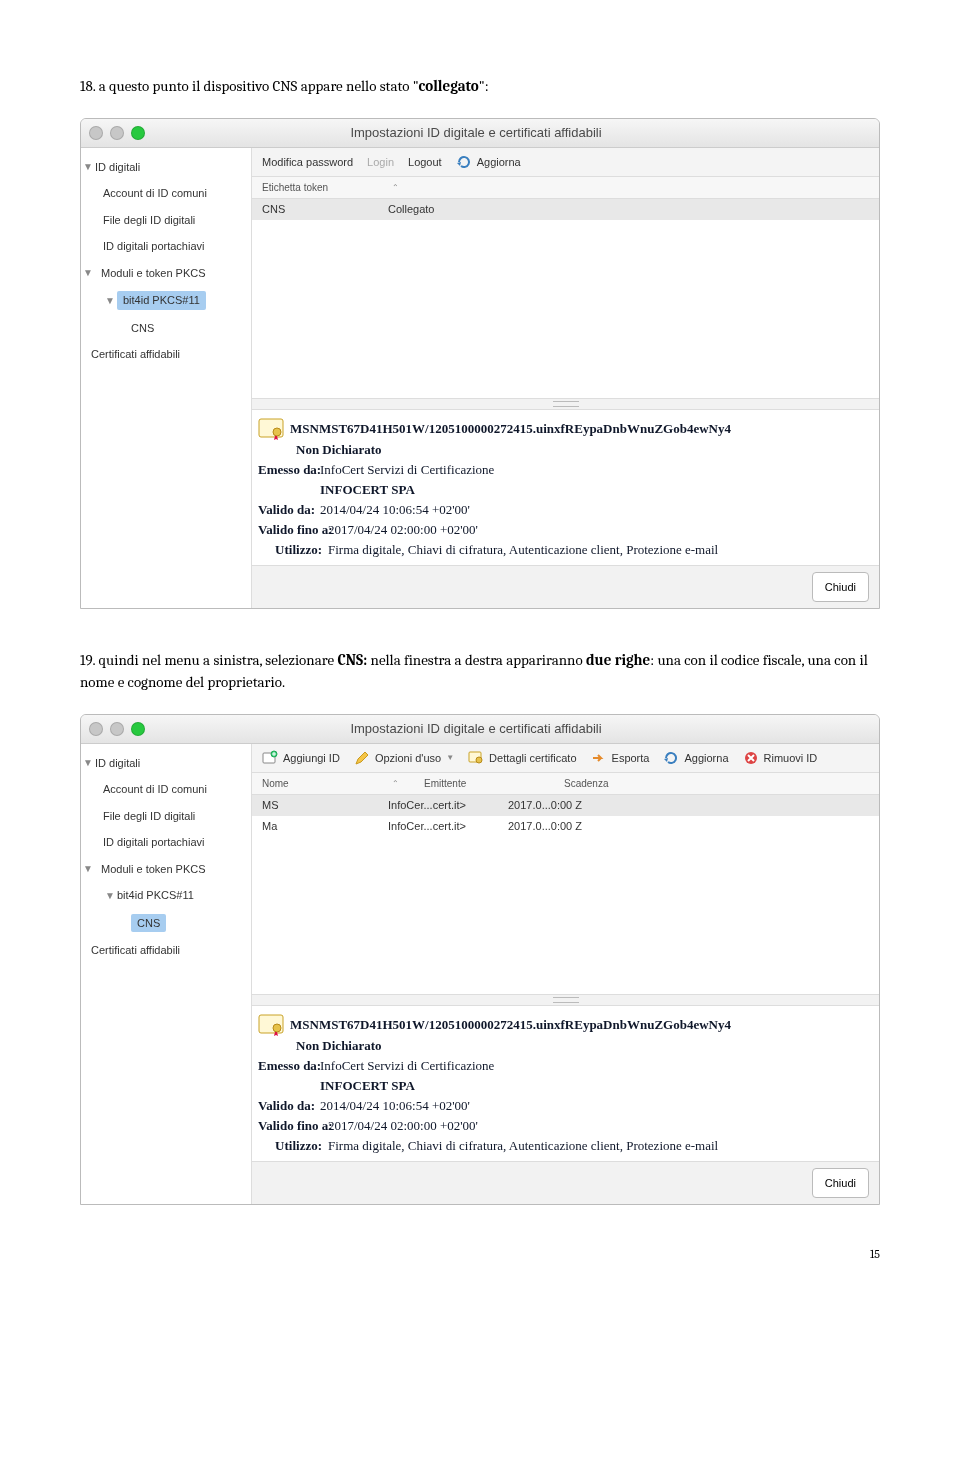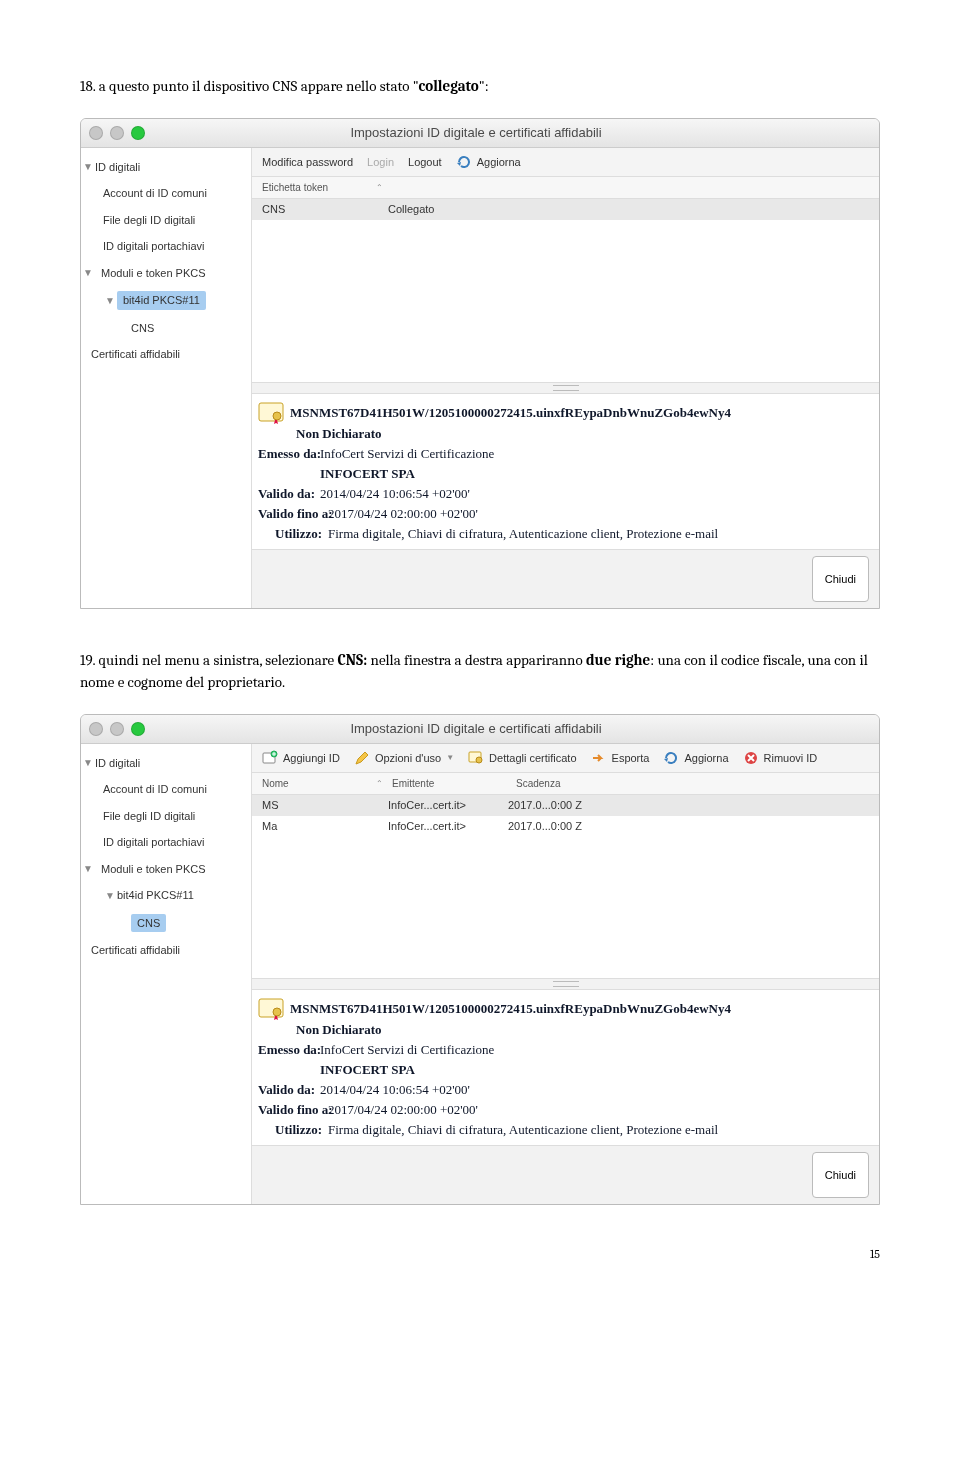--- a/index.html
+++ b/index.html
@@ -102,21 +102,21 @@
   .tb-item.disabled { color: #aaa; }
   .ico { width: 16px; height: 16px; display: inline-block; }
 
   .table-head {
     background: #f7f7f7;
     display: flex;
     font-size: 10px;
     color: #555;
     border-bottom: 1px solid #ddd;
     padding: 3px 10px;
-    gap: 4px;
+    gap: 20px;
   }
   .table-head .col { display: flex; align-items: center; gap: 3px; }
   .col-a { width: 110px; }
   .col-b { width: 120px; }
   .col-c { flex: 1; }
   .sort-caret { font-size: 8px; color: #888; }
 
   .table-body {
     font-size: 11px;
     color: #333;
@@ -170,21 +170,21 @@
   .footer {
     background: #f2f2f2;
     border-top: 1px solid #ddd;
     padding: 6px 10px;
     display: flex; justify-content: flex-end;
   }
   .chiudi-btn {
     background: #fff;
     border: 1px solid #bbb;
     border-radius: 4px;
-    padding: 16px 12px;
+    padding: 8px 12px;
     font-size: 11px;
     font-family: "Lucida Grande","Helvetica Neue",Arial,sans-serif;
     text-align: center;
   }
 
   .page-num { text-align: right; font-size: 12px; margin-top: 40px; }
 </style>
 </head>
 <body>
 

